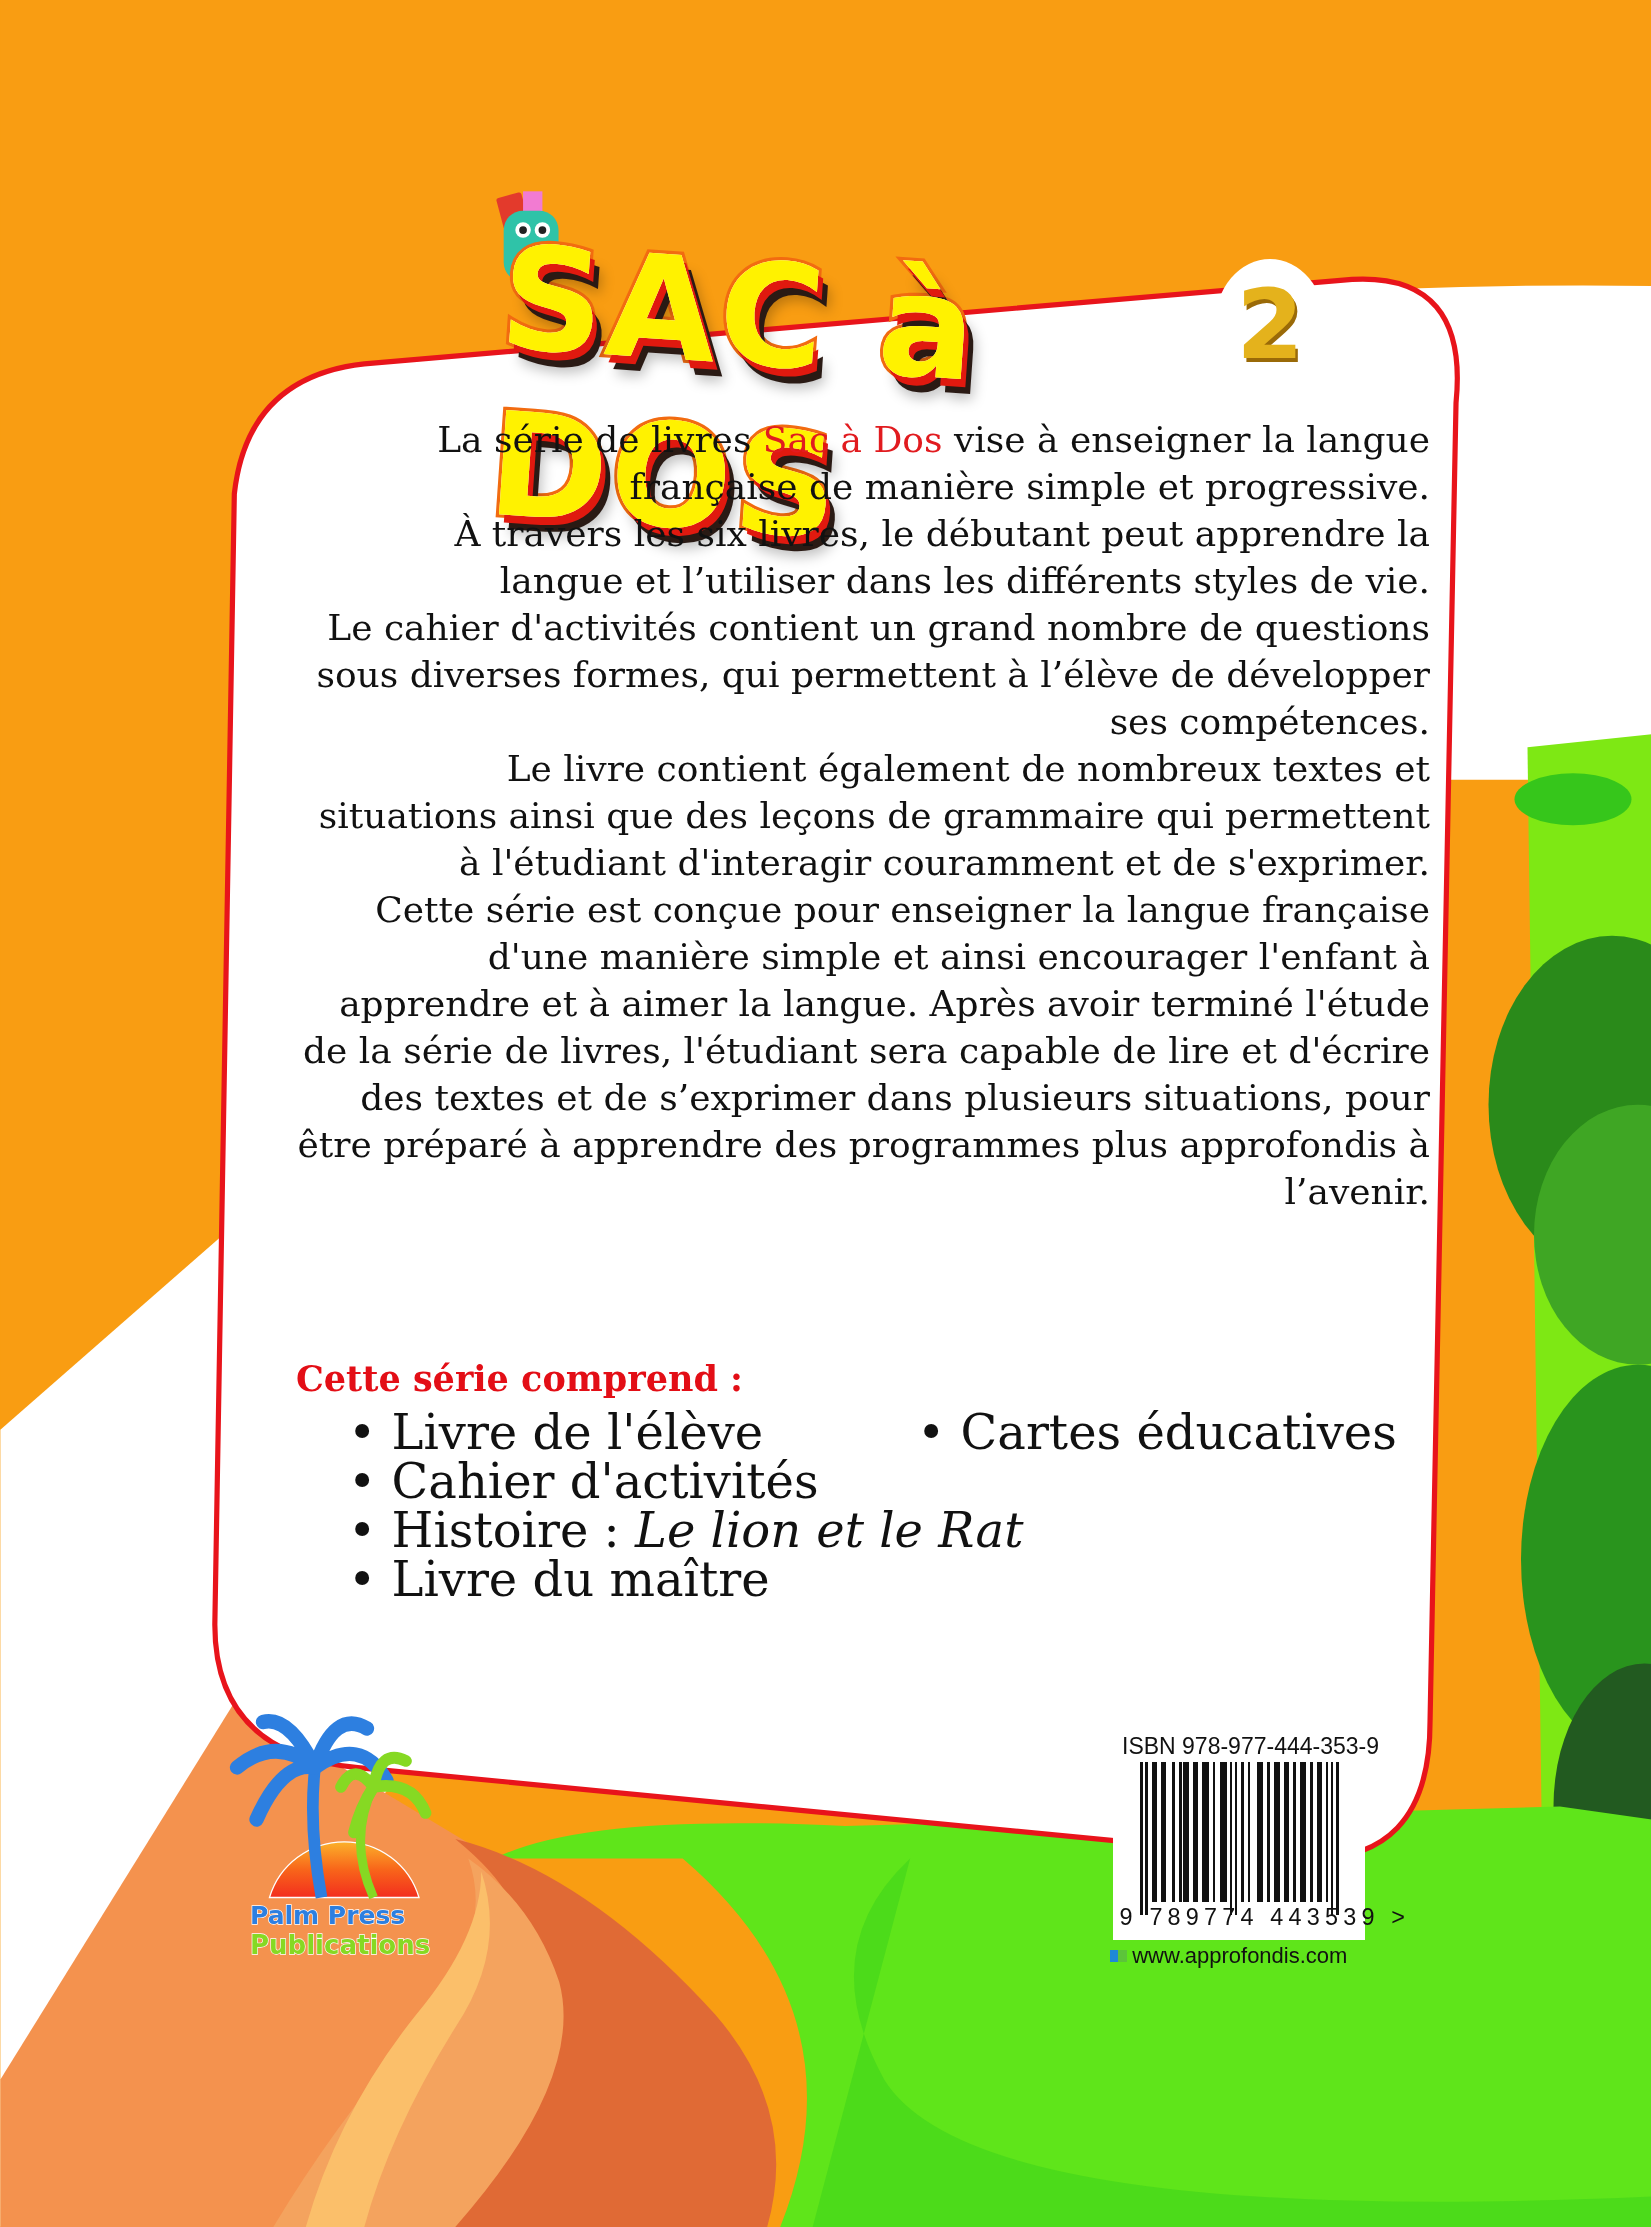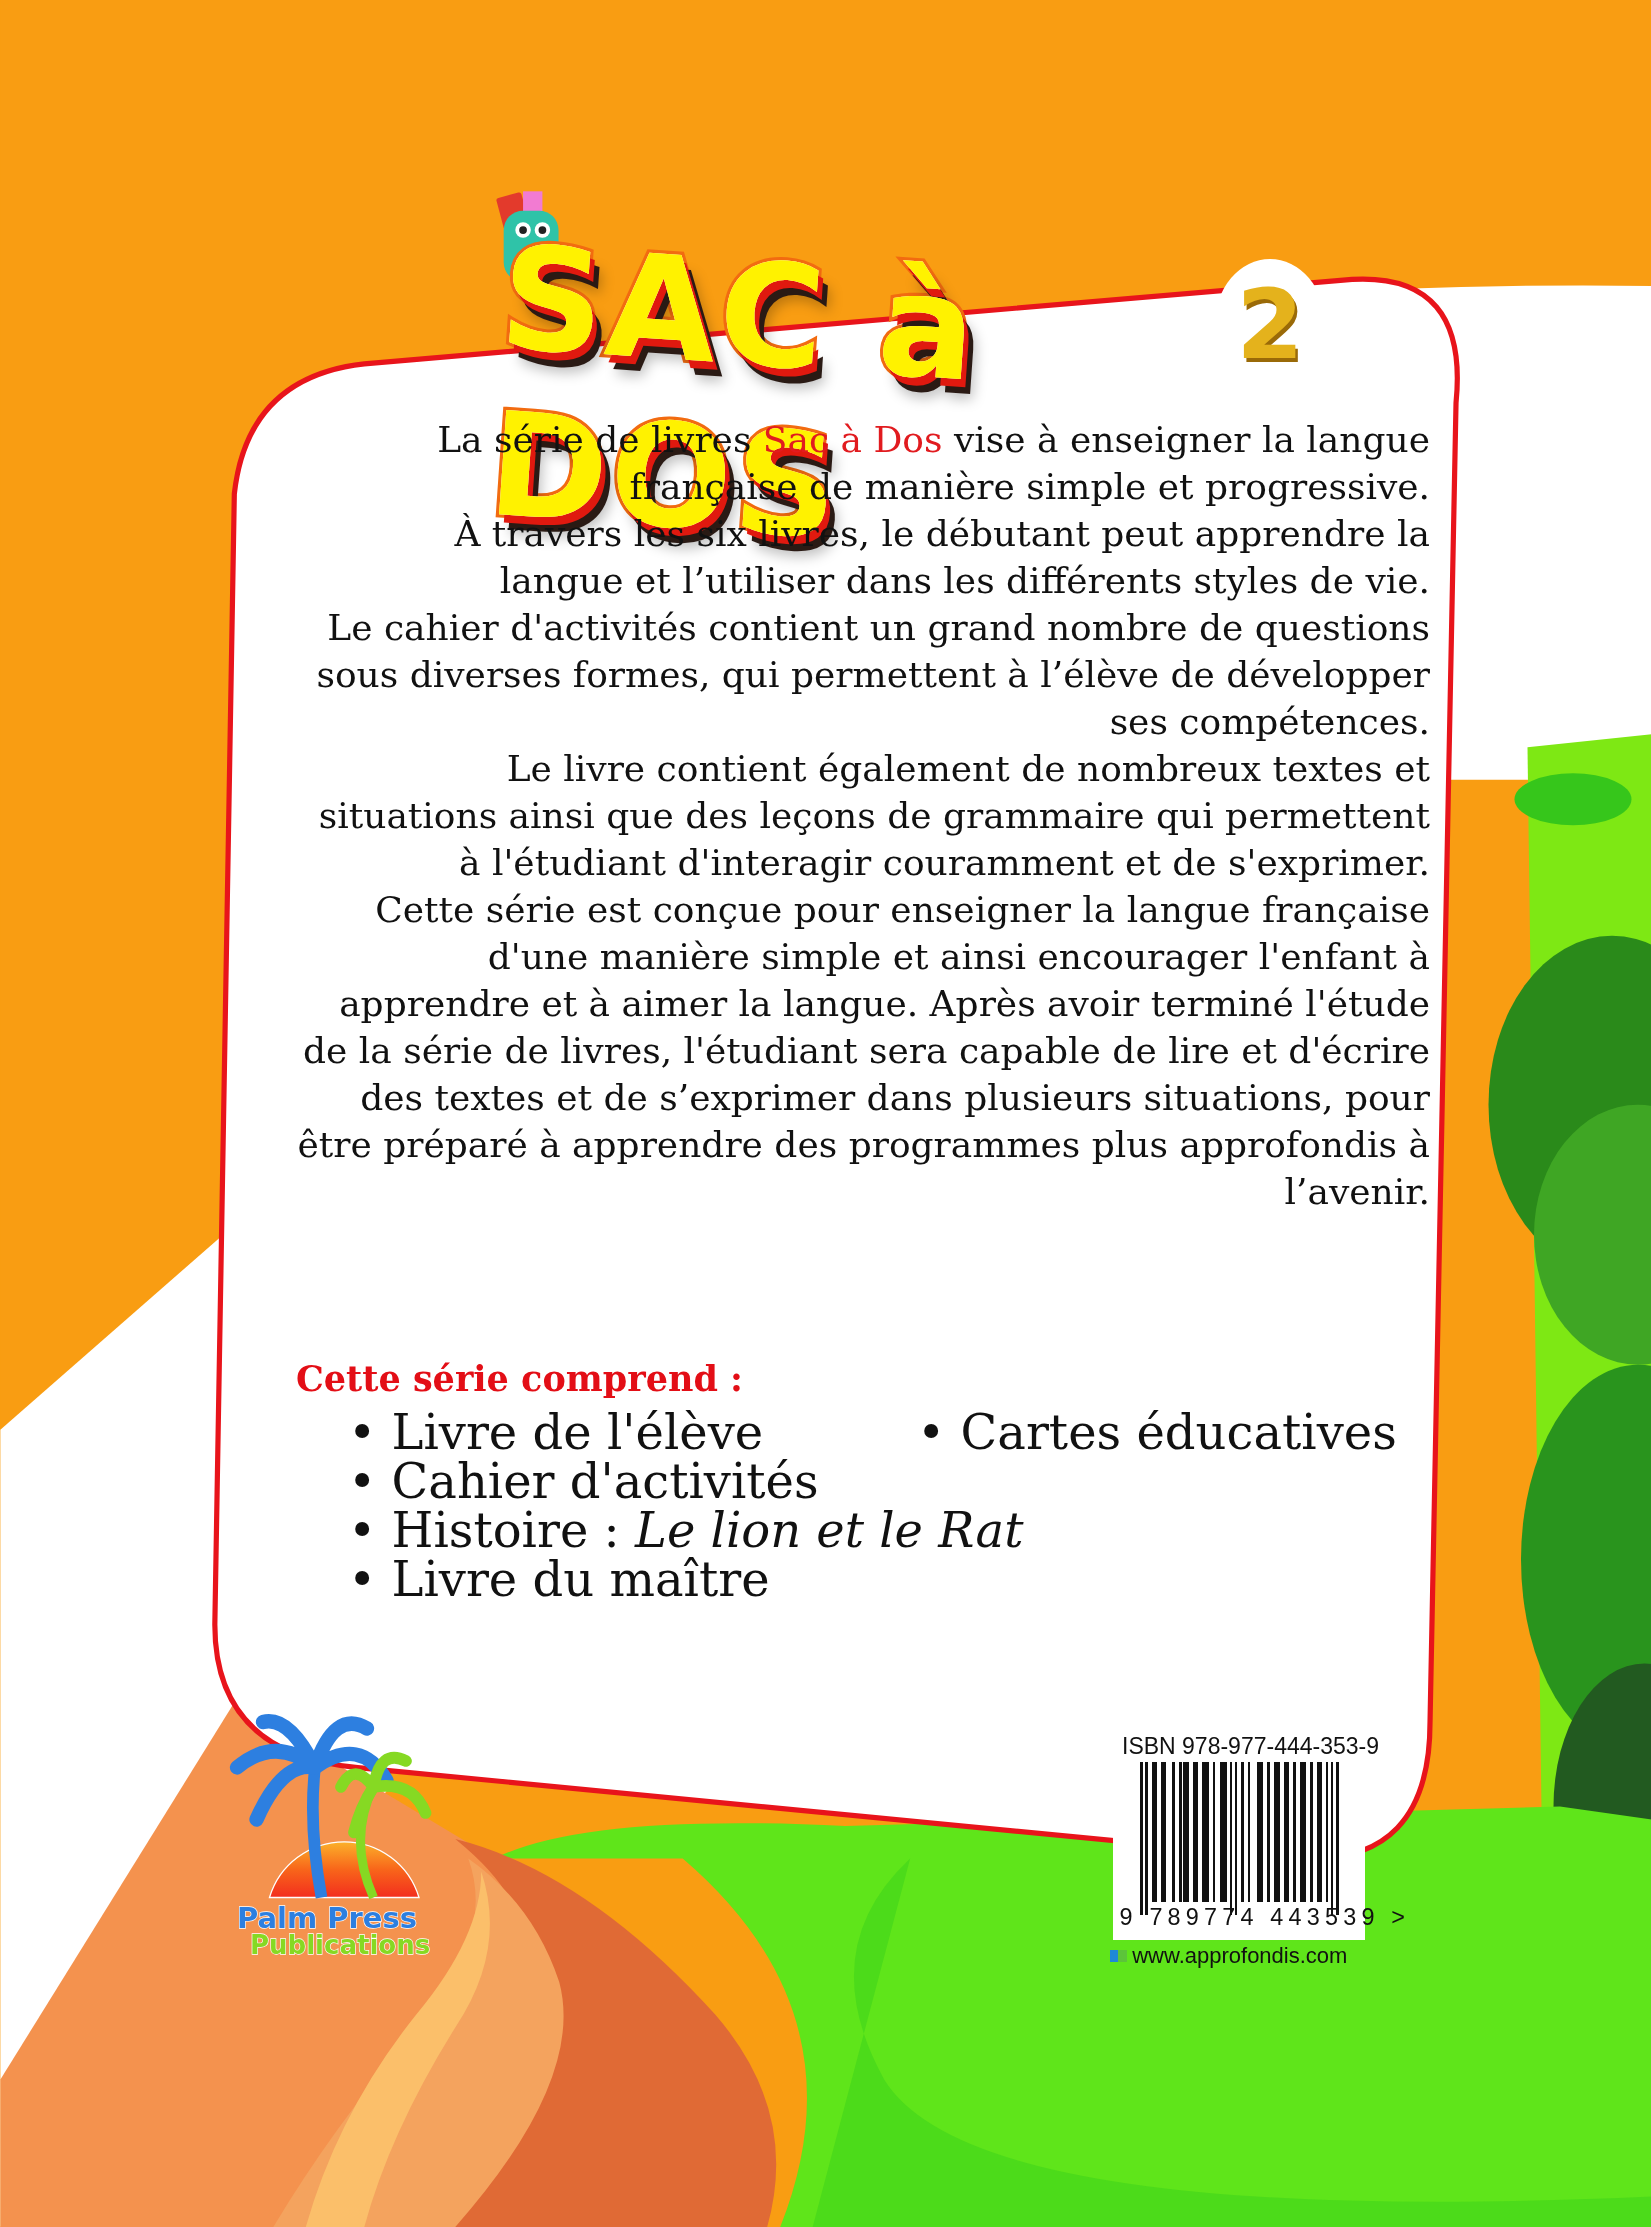--- a/index.html
+++ b/index.html
@@ -27,21 +27,21 @@
   .barcode-box { position:absolute; left:1113px; top:1729px; width:252px; height:211px; background:#fff; }
   .isbn-label { position:absolute; left:9px; top:3.9px; font-family:"Liberation Sans", sans-serif; font-size:23px; color:#111; white-space:nowrap; }
   .bars { position:absolute; left:27px; top:32.5px; width:208px; height:149px; display:flex; align-items:flex-start; }
   .bars span { display:block; background:#111; height:140px; }
   .bars span.g { height:153px; }
   .bar-digits { position:absolute; left:6.5px; top:175px; font-family:"Liberation Sans", sans-serif; font-size:23.4px; letter-spacing:5.2px; color:#111; white-space:nowrap; }
   .url { position:absolute; left:1110px; top:1943px; font-family:"Liberation Sans", sans-serif; font-size:22px; color:#111; display:flex; align-items:center; gap:5.2px; }
   .dmg-icon { width:17px; height:11.7px; background:linear-gradient(90deg,#1e88d8 50%,#5cc43a 50%); }
   
   .pub { position:absolute; left:224px; top:1709px; width:208px; height:247px; }
-  .pub-text1 { position:absolute; left:13px; top:192px; font-family:"DejaVu Sans", sans-serif; font-weight:bold; font-size:29px; color:#2d7fe0; -webkit-text-stroke:1.3px #fff; paint-order:stroke fill; white-space:nowrap;text-align:center; }
+  .pub-text1 { position:absolute; left:26px; top:192px; font-family:"DejaVu Sans", sans-serif; font-weight:bold; font-size:25px; color:#2d7fe0; -webkit-text-stroke:1.3px #fff; paint-order:stroke fill; white-space:nowrap;text-align:center; }
   .pub-text2 { position:absolute; left:26px; top:221px; font-family:"DejaVu Sans", sans-serif; font-weight:bold; font-size:26px; color:#86d923; -webkit-text-stroke:1.3px #fff; paint-order:stroke fill; white-space:nowrap; }
 </style>
 </head>
 <body>
 
 <svg class="layer" viewBox="0 0 2541 3427" xmlns="http://www.w3.org/2000/svg">
   <rect width="2541" height="3427" fill="#f99d12"></rect>
 
   <path d="M1150 560 Q1800 430 2541 440 L2541 1200 L1700 1200 Z" fill="#ffffff"></path>
 

